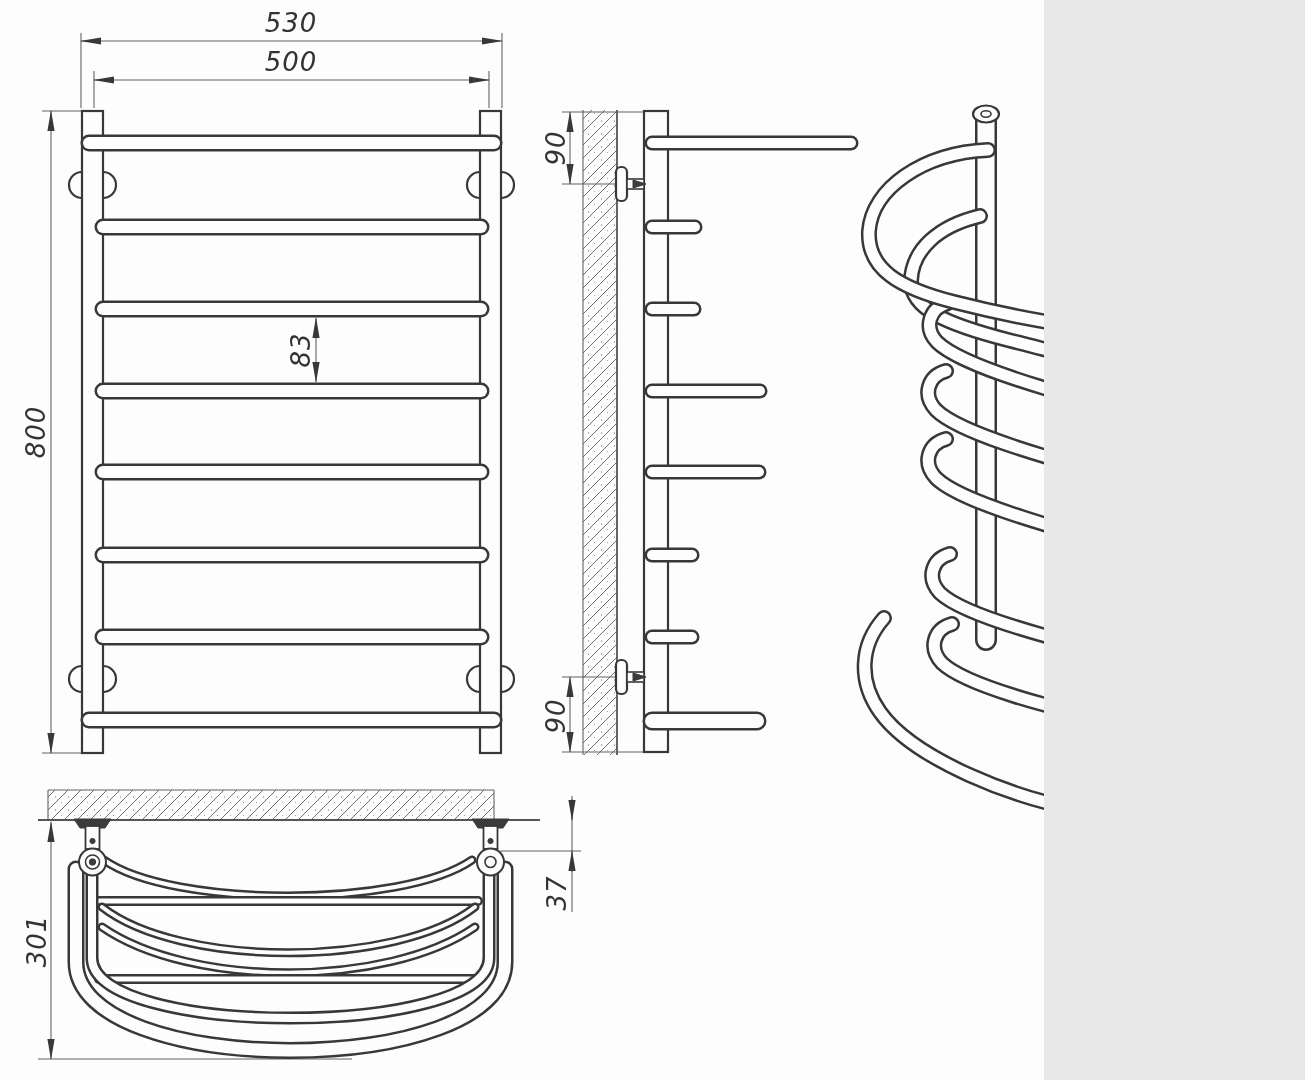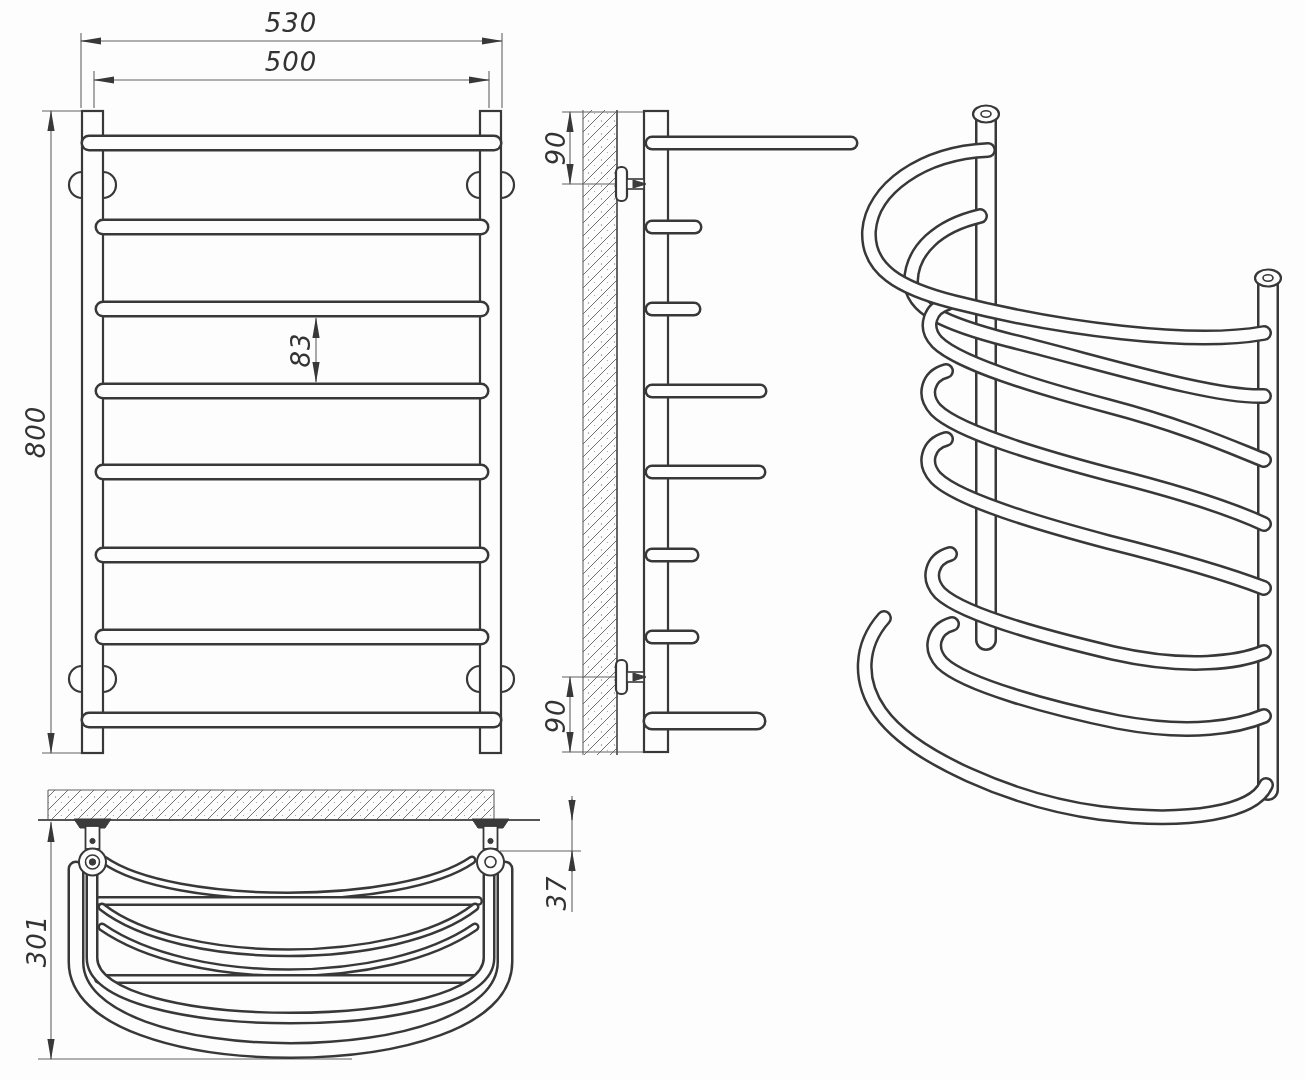--- a/index.html
+++ b/index.html
@@ -1,18 +1,18 @@
 <!DOCTYPE html>
 <html><head>
 <meta charset="utf-8">
 <style>
   html,body{margin:0;padding:0;background:#e8e8e8;}
   .sheet{
     position:relative;
-    width:1305px;height:1080px;
+    width:1044px;height:1080px;
     background:#fdfdfd;
     font-family:"DejaVu Sans", sans-serif;
     overflow:hidden;
   }
   svg{display:block;}
   .thin{stroke:#636363;stroke-width:1.1;fill:none;}
   .obj{stroke:#383838;stroke-width:2.2;fill:#fdfdfd;}
   .obj-dark{fill:#3b3b3b;stroke:#3b3b3b;stroke-width:1;}
   .tube{stroke:#383838;fill:none;stroke-linecap:round;stroke-linejoin:round;}
   .tube-core{stroke:#fdfdfd;fill:none;stroke-linecap:round;stroke-linejoin:round;}

